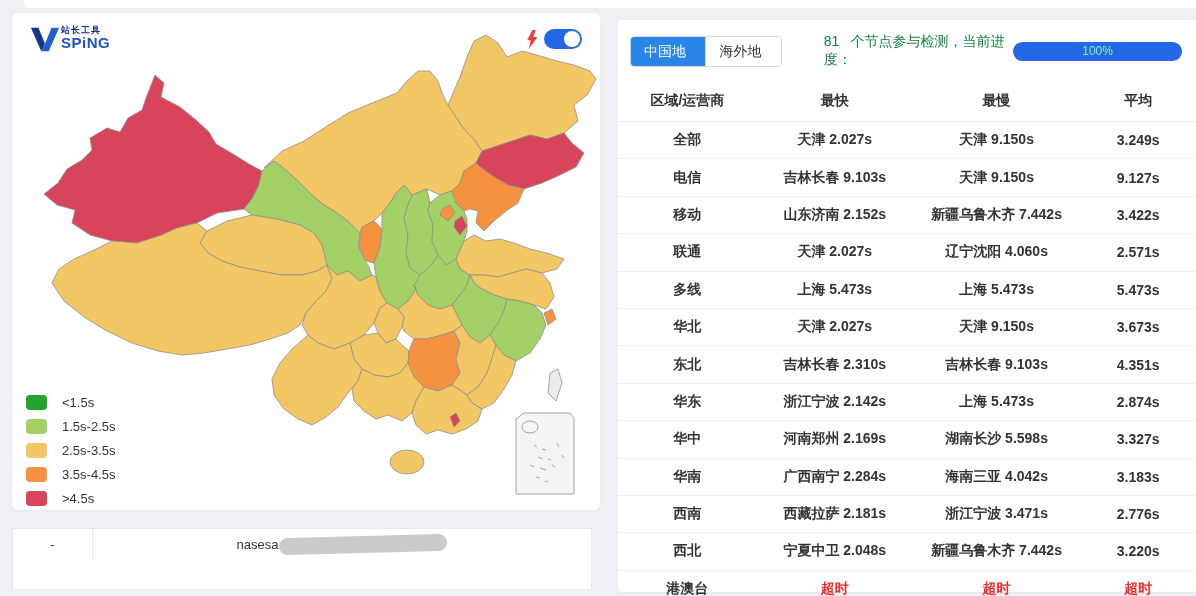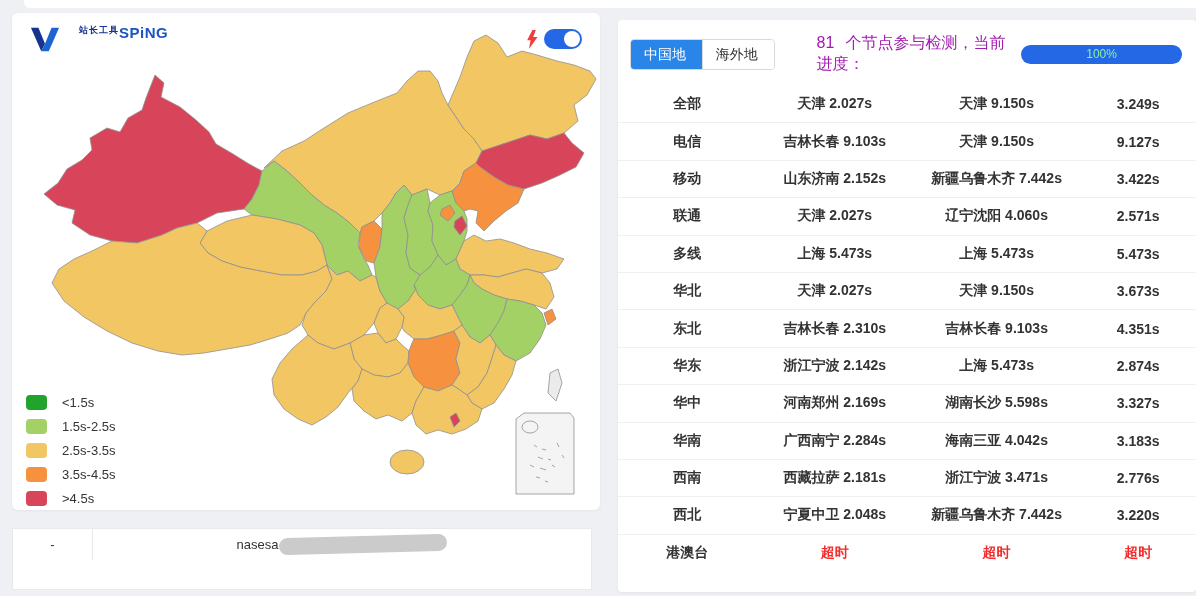--- a/index.html
+++ b/index.html
@@ -7,21 +7,21 @@
     width:1196px;height:596px;position:relative;overflow:hidden;
     background:#eef0f3;
     font-family:"Liberation Sans","DejaVu Sans",sans-serif;
     color:#333;
   }
   .top-strip{position:absolute;left:24px;right:0;top:0;height:8px;background:#fff;border-radius:0 0 0 6px;}
 
   
   .map-card{position:absolute;left:12px;top:13px;width:588px;height:497px;background:#fff;border-radius:6px;box-shadow:0 1px 3px rgba(0,0,0,.05);}
   .logo{position:absolute;left:18px;top:12px;display:flex;align-items:flex-start;z-index:5;}
-  .logo-text{display:flex;flex-direction:row;margin-left:19px;}
+  .logo-text{display:flex;flex-direction:column;margin-left:1px;}
   .logo-zh{font-size:9px;font-weight:bold;color:#16338e;letter-spacing:1px;line-height:10px;}
   .logo-en{font-size:15px;font-weight:800;color:#1a55c4;letter-spacing:.5px;line-height:15px;}
   .map-toggle-group{position:absolute;right:18px;top:16px;display:flex;align-items:center;gap:6px;z-index:5;}
   .toggle{width:38px;height:20px;border-radius:10px;background:var(--toggle-on,#2468e6);position:relative;cursor:pointer;}
   .toggle .knob{position:absolute;right:2px;top:2px;width:16px;height:16px;border-radius:50%;background:#fff;}
   .china-map{position:absolute;left:0;top:0;width:588px;height:497px;}
   .china-map path,.china-map ellipse{stroke:#8f8f8f;stroke-width:.8;stroke-linejoin:round;}
   .legend{position:absolute;left:14px;top:382px;z-index:4;}
   .legend-item{display:flex;align-items:flex-end;margin-bottom:9px;}
   .swatch{width:21px;height:15px;border-radius:4px;}
@@ -37,21 +37,21 @@
   .cdn-row.hd .cdn-cell{color:#a8a8a8;font-weight:bold;}
   .redact{display:inline-block;width:168px;height:17px;background:#cbcbcb;border-radius:9px;margin-left:1px;transform:rotate(-1.5deg);}
 
   
   .results-card{position:absolute;left:618px;top:20px;width:578px;height:572px;background:#fff;border-radius:4px;box-shadow:0 1px 3px rgba(0,0,0,.05);}
   .panel-header{display:flex;align-items:center;padding:13px 14px 11px 12px;}
   .tabs{display:inline-flex;border:1px solid #d9d9d9;border-radius:4px;overflow:hidden;}
   .tab{height:29px;line-height:29px;padding:0 13px;font-size:14px;color:#333;background:#fff;cursor:pointer;}
   .tab + .tab{border-left:1px solid #d9d9d9;}
   .tab.active{background:var(--tab-active,#2a85e8);color:#fff;}
-  .node-info{margin-left:42px;font-size:16px;color:#a21caf;}
+  .node-info{margin-left:42px;font-size:14px;color:#15803d;}
   .node-count{margin-right:11px;}
   .progress{margin-left:auto;width:186px;height:19px;border-radius:10px;background:var(--progress-bar,#2468e6);color:#86efac;font-size:12px;text-align:center;line-height:19px;}
   .rtable{width:100%;}
   .trow{display:grid;grid-template-columns:24% 27% 29% 20%;align-items:center;text-align:center;height:36.4px;border-bottom:1px solid #f0f0f0;font-size:14px;color:#333;font-weight:bold;}
   .trow.header{height:41px;font-weight:bold;border-bottom:1px solid #ebebeb;}
   .trow:last-child{border-bottom:none;}
   .cell.timeout{color:var(--timeout-red,#f52b2b);}
 </style>
 </head>
 <body>
@@ -166,20 +166,26 @@
       <div class="tab">海外地区</div>
     </div>
     <div class="node-info">
       <span class="node-count">81</span><span>个节点参与检测，当前进度：</span>
     </div>
     <div class="progress">
       <span>100%</span>
     </div>
   </div>
   <div class="rtable">
+    <div class="trow header">
+      <div class="cell">区域/运营商</div>
+      <div class="cell">最快</div>
+      <div class="cell">最慢</div>
+      <div class="cell">平均</div>
+    </div>
     <div>
   <div class="trow">
     <div class="cell">全部</div>
     <div class="cell">天津 2.027s</div>
     <div class="cell">天津 9.150s</div>
     <div class="cell">3.249s</div>
   </div>
 
   <div class="trow">
     <div class="cell">电信</div>

